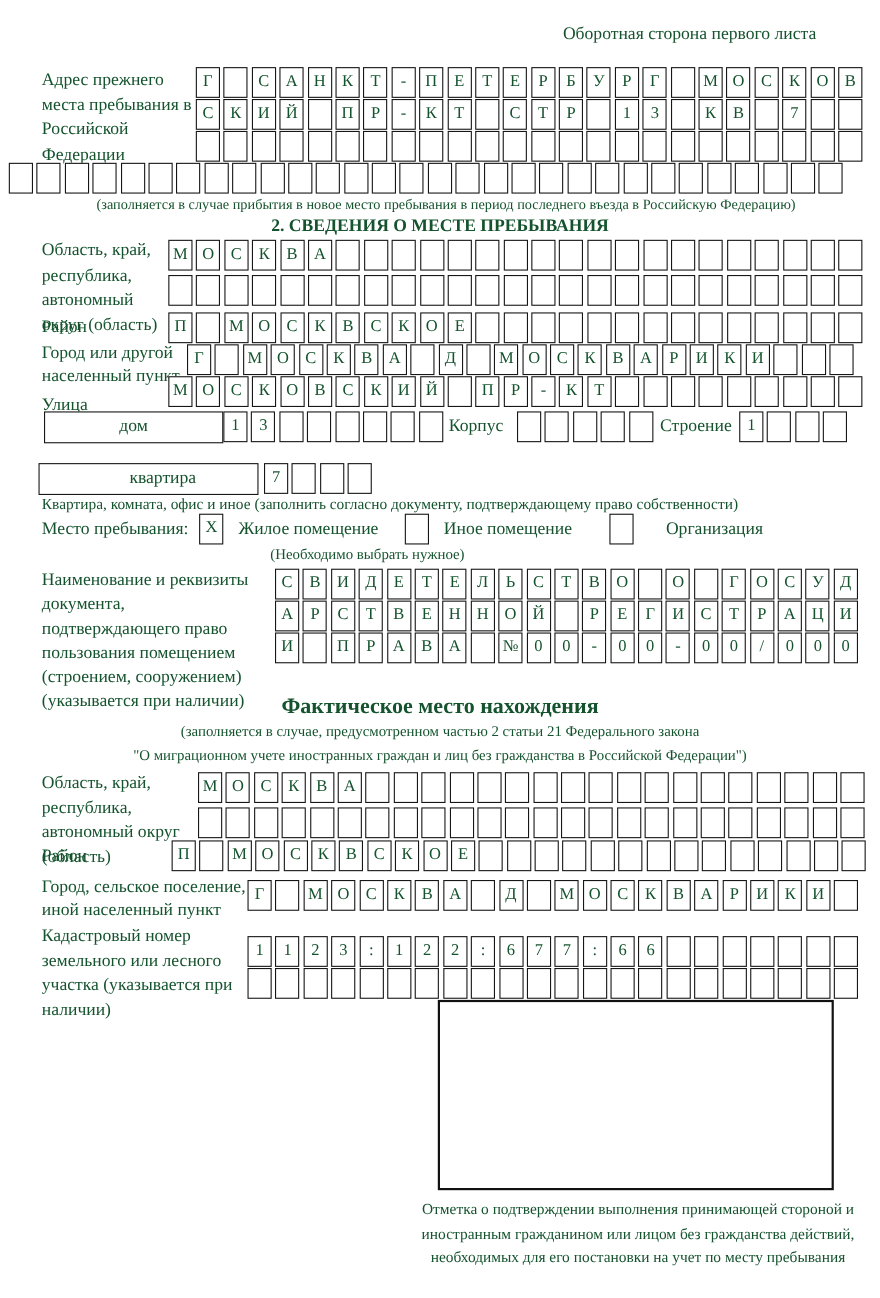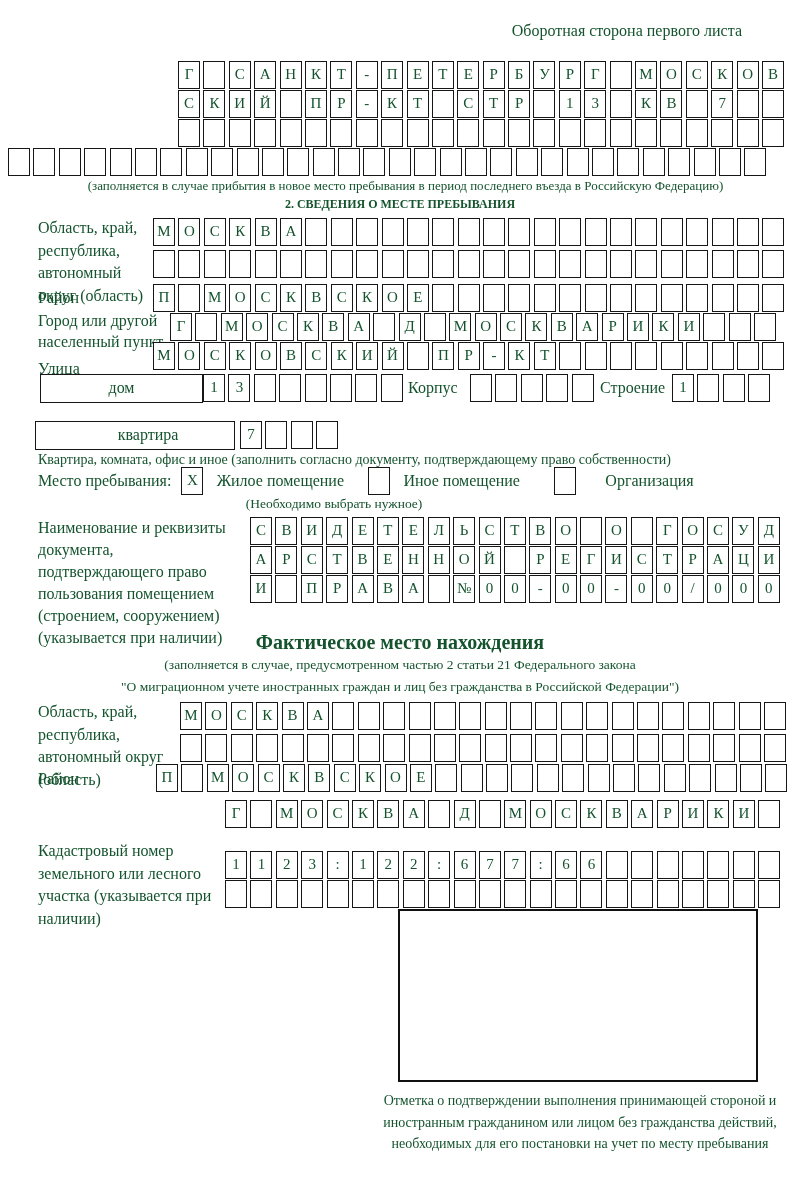--- a/index.html
+++ b/index.html
@@ -27,20 +27,21 @@
   .stay-row{display:flex;align-items:center;font-size:16px;}
   .stamp-box{box-sizing:border-box;border:2px solid #111;background:#fff;}
 </style>
 </head>
 <body>
 
 <div id="page">
 
   <div class="abs" style="top:22px;right:58px;font-size:16px;">Оборотная сторона первого листа</div>
 
+  <div class="abs lbl" style="left:38px;top:62px;width:150px;">Адрес прежнего места пребывания в Российской Федерации</div>
   <div class="abs cells" style="left:178px;top:61px;">
       <span class="cell">Г</span>
       <span class="cell"></span>
       <span class="cell">С</span>
       <span class="cell">А</span>
       <span class="cell">Н</span>
       <span class="cell">К</span>
       <span class="cell">Т</span>
       <span class="cell">-</span>
       <span class="cell">П</span>
@@ -139,21 +140,21 @@
       <span class="cell"></span>
       <span class="cell"></span>
       <span class="cell"></span>
       <span class="cell"></span>
       <span class="cell"></span>
       <span class="cell"></span>
       <span class="cell"></span>
     </div>
   <div class="abs small center" style="top:178px;">(заполняется в случае прибытия в новое место пребывания в период последнего въезда в Российскую Федерацию)</div>
 
-  <div class="abs center bold" style="top:197px;font-size:12px;">2. СВЕДЕНИЯ О МЕСТЕ ПРЕБЫВАНИЯ</div>
+  <div class="abs center bold" style="top:197px;font-size:16px;">2. СВЕДЕНИЯ О МЕСТЕ ПРЕБЫВАНИЯ</div>
 
   <div class="abs lbl" style="left:38px;top:217px;width:118px;">Область, край, республика, автономный округ (область)</div>
   <div class="abs cells" style="left:153px;top:218px;">
       <span class="cell">М</span>
       <span class="cell">О</span>
       <span class="cell">С</span>
       <span class="cell">К</span>
       <span class="cell">В</span>
       <span class="cell">А</span>
       <span class="cell"></span>
@@ -488,20 +489,21 @@
       <span class="cell"></span>
       <span class="cell"></span>
       <span class="cell"></span>
       <span class="cell"></span>
       <span class="cell"></span>
       <span class="cell"></span>
       <span class="cell"></span>
       <span class="cell"></span>
     </div>
 
+  <div class="abs lbl" style="left:38px;top:796px;width:215px;line-height:21px;">Город, сельское поселение, иной населенный пункт</div>
   <div class="abs cells" style="left:225px;top:800px;">
       <span class="cell">Г</span>
       <span class="cell"></span>
       <span class="cell">М</span>
       <span class="cell">О</span>
       <span class="cell">С</span>
       <span class="cell">К</span>
       <span class="cell">В</span>
       <span class="cell">А</span>
       <span class="cell"></span>

